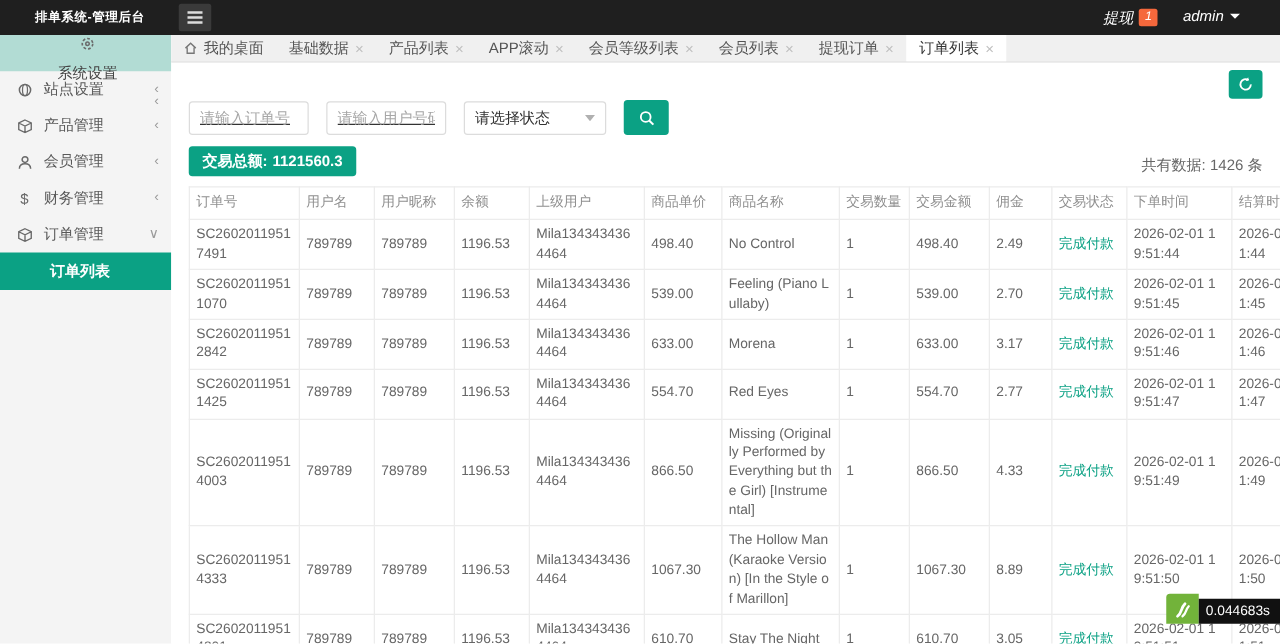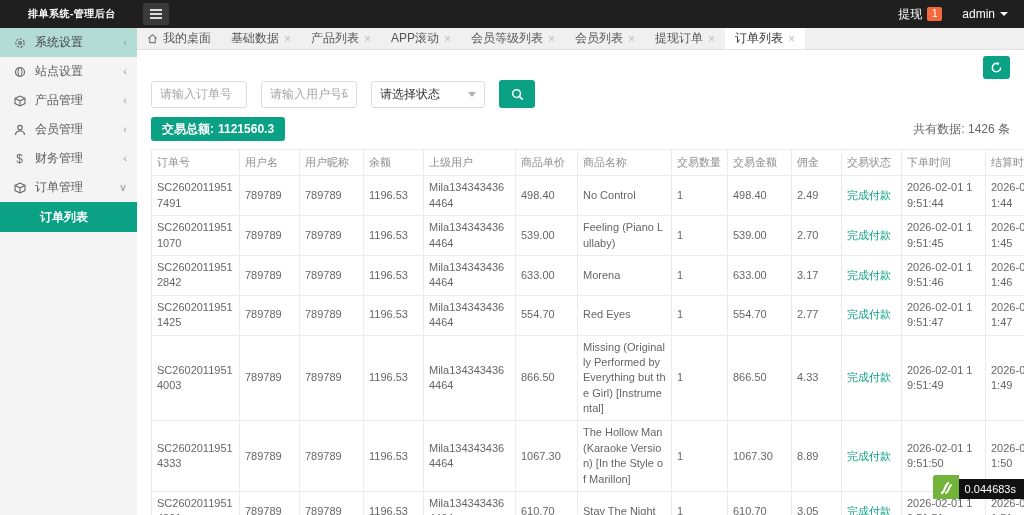--- a/index.html
+++ b/index.html
@@ -8,58 +8,58 @@
     width:1024px; height:515px; overflow:hidden; position:relative;
     font-family:"Liberation Sans","DejaVu Sans",sans-serif; background:#fff;
     -webkit-font-smoothing:antialiased;
   }
   
   .topbar { height:28px; background:#1f1f1f; color:#fff; display:flex; align-items:center; }
   .brand { width:137px; padding-left:28px; font-size:10px; font-weight:bold; letter-spacing:.5px; white-space:nowrap; }
   .hamburger { width:26px; height:22px; margin-left:6px; background:#3a3a3a; border-radius:2px;
     display:flex; flex-direction:column; justify-content:center; gap:2px; align-items:center; cursor:pointer; }
   .hamburger i { display:block; width:12px; height:2px; background:#ddd; }
-  .topbar-right { margin-left:auto; display:flex; align-items:center; gap:20px; padding-right:16px; font-size:12px; }
+  .topbar-right { margin-left:auto; display:flex; align-items:flex-start; gap:20px; padding-right:32px; font-size:12px;font-style:italic; }
   .withdraw { display:flex; align-items:center; gap:5px; cursor:pointer; }
   .wd-badge { background:#f5683c; color:#fff; font-size:10px; min-width:15px; height:14px; line-height:14px;
     text-align:center; border-radius:2px; padding:0 2px; }
   .userbox { display:flex; align-items:center; gap:5px; cursor:pointer; }
   .caret-down { width:0; height:0; border-left:4px solid transparent; border-right:4px solid transparent; border-top:4px solid #fff; }
   
   .layout { display:flex; height:487px; }
   .sidebar { width:137px; background:#f4f4f4; flex-shrink:0; }
   .side-item { height:29px; display:flex; align-items:center; gap:9px; padding:0 10px 0 13px;
     font-size:12px; color:#595959; cursor:pointer; }
-  .side-item.hl { background:#b2dcd4; color:#444; }
+  .side-item.hl { background:#b2dcd4; color:#444;flex-direction:column; }
   .side-item .sicon { width:13px; height:13px; display:flex; align-items:center; justify-content:center; color:#6a6a6a; flex-shrink:0; }
   .side-item .sicon svg { display:block; }
   .side-item .chev { margin-left:auto; color:#9a9a9a; font-size:11px; line-height:1; }
   .side-sub { height:30px; background:#0ba184; color:#fff; font-size:12px; font-weight:bold;
     display:flex; align-items:center; padding-left:40px; cursor:pointer; }
   .main { flex:1; min-width:0; display:flex; flex-direction:column; background:#fff; }
   
   .tabbar { height:22px; background:#f0f0f0; border-bottom:1px solid #e3e3e3; display:flex; align-items:stretch; font-size:12px; color:#555; }
   .tab { display:flex; align-items:center; gap:5px; padding:0 10px; cursor:pointer; white-space:nowrap; }
   .tab.active { background:#fff; color:#333; }
   .tab .tclose { color:#bfbfbf; font-size:12px; line-height:1; cursor:pointer; }
   .tab .home-i { color:#777; display:flex; }
   
   .content { flex:1; position:relative; padding:0 0 0 14px; overflow:hidden; }
   .refresh-btn { position:absolute; top:6px; right:14px; width:27px; height:23px; background:#0ba184;
     border:none; border-radius:3px; cursor:pointer; display:flex; align-items:center; justify-content:center; }
   .filter-row { margin-top:30px; display:flex; align-items:center; gap:14px; }
   .f-input { width:96px; height:27px; border:1px solid #dcdcdc; border-radius:3px; padding:0 8px;
-    font-size:12px; color:#333; font-family:inherit; outline:none; }
+    font-size:12px; color:#333; font-family:inherit; outline:none;text-decoration:underline; }
   .f-input::placeholder { color:#a6a6a6; }
   .f-select { width:114px; height:27px; border:1px solid #dcdcdc; border-radius:3px; padding:0 8px;
     font-size:12px; color:#333; display:flex; align-items:center; justify-content:space-between; cursor:pointer; background:#fff; }
   .f-select .sel-caret { width:0; height:0; border-left:4px solid transparent; border-right:4px solid transparent; border-top:5px solid #b0b0b0; }
   .search-btn { width:36px; height:28px; background:#0ba184; border:none; border-radius:3px; cursor:pointer;
     display:flex; align-items:center; justify-content:center; }
-  .badge-row { margin-top:9px; display:flex; align-items:center; gap:12px; padding-right:14px; }
+  .badge-row { margin-top:9px; display:flex; align-items:flex-end; gap:12px; padding-right:14px; }
   .badge { background:#0ba184; color:#fff; font-size:12px; font-weight:bold; height:24px; border-radius:3px;
     display:flex; align-items:center; gap:4px; padding:0 11px; white-space:nowrap; }
   .total-count { margin-left:auto; font-size:12px; color:#666; }
   
   .table-wrap { margin-top:8px; }
   table.grid { border-collapse:collapse; table-layout:fixed; width:930px; font-size:11px; color:#666; }
   .grid th, .grid td { border:1px solid #ececec; padding:4px 5px; text-align:left; word-break:break-all; line-height:1.4; vertical-align:middle; background:#fff; }
   .grid th { color:#8f8f8f; font-weight:normal; padding:5px; white-space:nowrap; overflow:hidden; }
   .grid td.status { color:#0ba184; }
   

